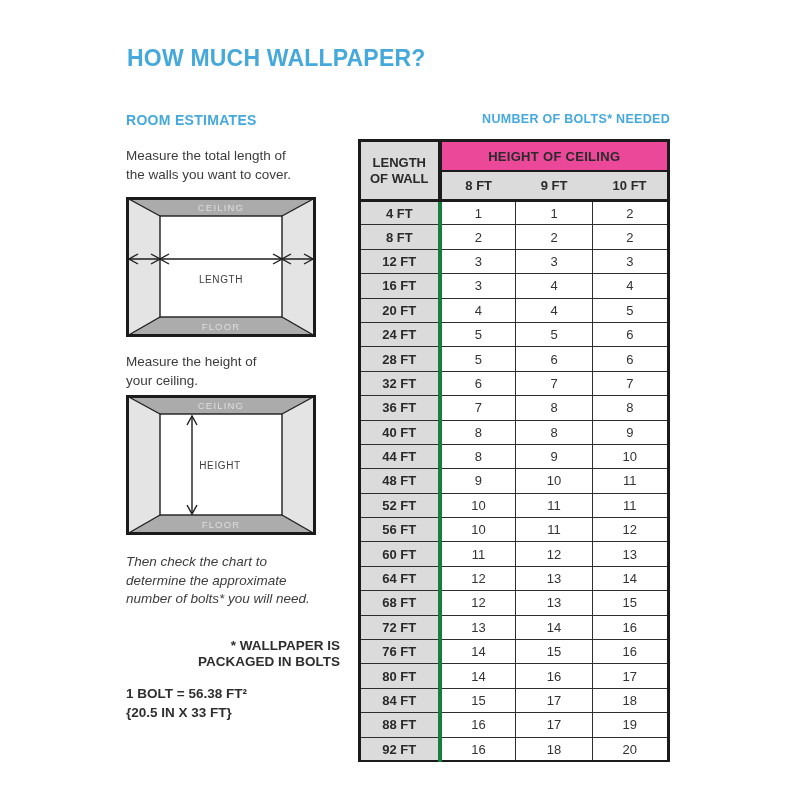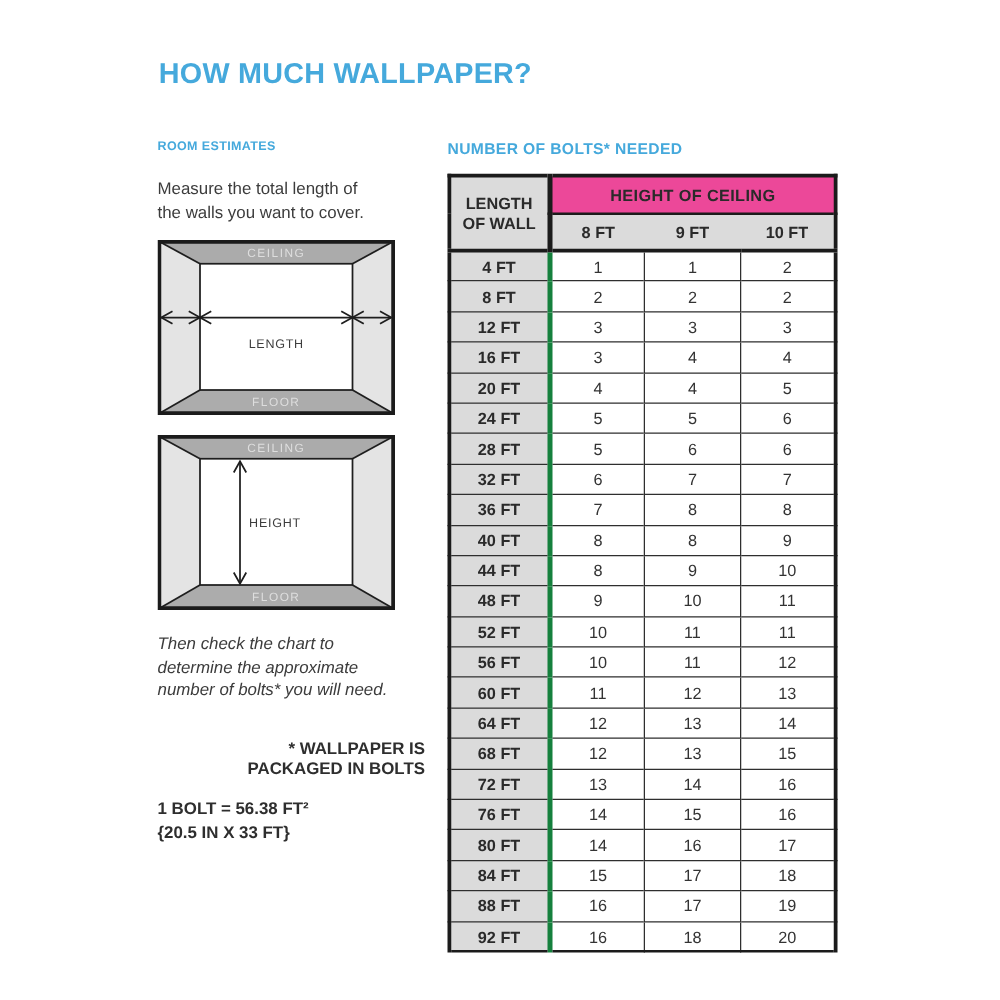--- a/index.html
+++ b/index.html
@@ -23,21 +23,21 @@
     white-space: nowrap;
   }
   
   .left-col {
     position: absolute;
     left: 126px;
     top: 112px;
     width: 214px;
   }
   .section-heading {
-    font-size: 10px;
+    font-size: 14px;
     font-weight: bold;
     color: #45A9DC;
     letter-spacing: 0.3px;
     margin: 0 0 19px 0;
   }
   .step-text {
     font-size: 13.5px;
     line-height: 18.5px;
     color: #3c3c3c;
     white-space: pre-line;
@@ -69,21 +69,21 @@
     position: absolute;
     left: 358px;
     top: 112px;
     width: 312px;
   }
   .table-heading {
     font-size: 12.5px;
     font-weight: bold;
     color: #45A9DC;
     letter-spacing: 0.3px;
-    text-align: left;
+    text-align: right;
     margin: 0 0 13px 0;
   }
   table.bolts-table {
     border-collapse: collapse;
     table-layout: fixed;
     width: 312px;
     border: 3px solid #1b1b1b;
     border-bottom-width: 2px;
   }
   .bolts-table col.c1 { width: 80px; }
@@ -167,20 +167,22 @@
         <polyline points="43,57 34,62 43,67"></polyline>
         <polyline points="147,57 156,62 147,67"></polyline>
         <polyline points="165,57 156,62 165,67"></polyline>
         <polyline points="178,57 187,62 178,67"></polyline>
       </g>
       <text class="diag-band-label" x="95" y="13.5" text-anchor="middle">CEILING</text>
       <text class="diag-band-label" x="95" y="133" text-anchor="middle">FLOOR</text>
       <text class="diag-measure-label" x="95" y="86" text-anchor="middle">LENGTH</text>
     </svg>
 
+    <p class="step-text after-diagram">Measure the height of
+your ceiling.</p>
 
     <svg class="room-diagram second" width="190" height="140" viewBox="0 0 190 140">
       <polygon points="1,1 189,1 156,19 34,19" fill="#ABABAB"></polygon>
       <polygon points="1,139 189,139 156,120 34,120" fill="#ACACAC"></polygon>
       <polygon points="1,1 34,19 34,120 1,139" fill="#E4E4E4"></polygon>
       <polygon points="189,1 156,19 156,120 189,139" fill="#E4E4E4"></polygon>
       <rect x="34" y="19" width="122" height="101" fill="#FFFFFF" stroke="#1e1e1e" stroke-width="1.4"></rect>
       <line x1="1" y1="1" x2="34" y2="19" stroke="#1e1e1e" stroke-width="1.4"></line>
       <line x1="189" y1="1" x2="156" y2="19" stroke="#1e1e1e" stroke-width="1.4"></line>
       <line x1="1" y1="139" x2="34" y2="120" stroke="#1e1e1e" stroke-width="1.4"></line>

